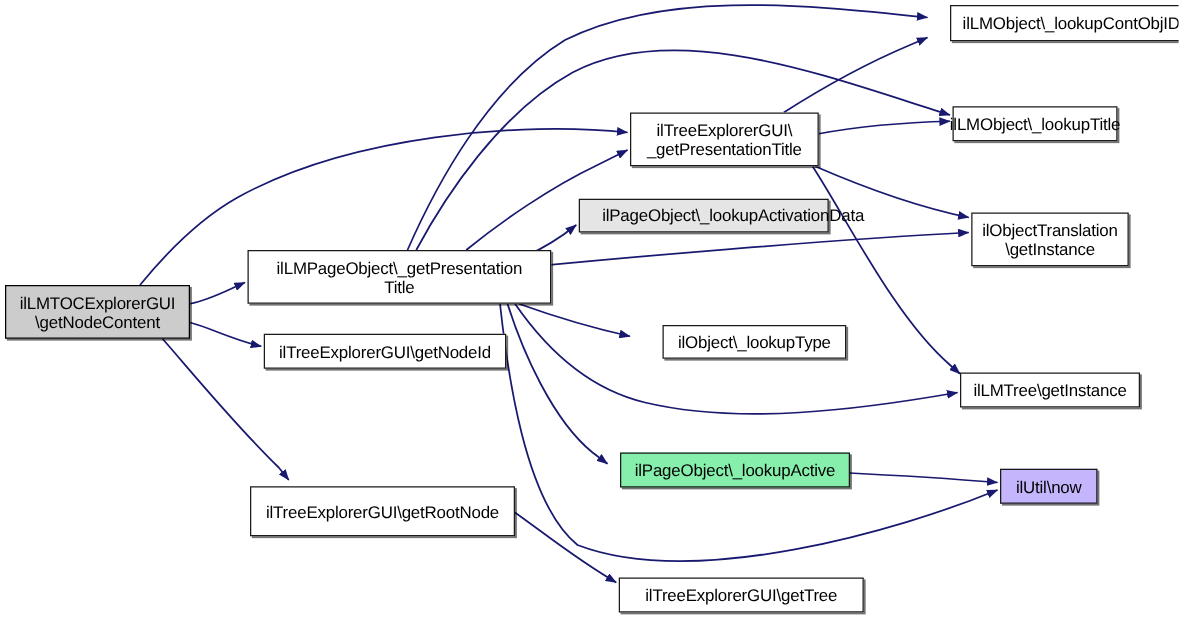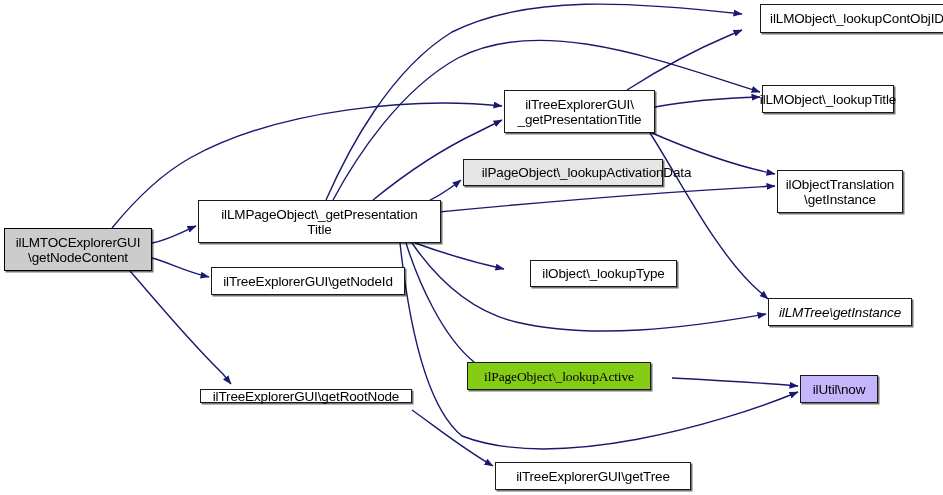--- a/index.html
+++ b/index.html
@@ -79,27 +79,27 @@
         <path d="M 672,378 C 712,380 762,383 798,386" fill="none" stroke="#191970" stroke-width="1.4" marker-end="url(#arrowhead)"></path>
         <path d="M 412,410 C 440,430 462,448 493,466" fill="none" stroke="#191970" stroke-width="1.4" marker-end="url(#arrowhead)"></path>
       </g>
   </svg>
   <div id="node-layer">
       <div class="node root" style="left: 4px; top: 228px; width: 148px; height: 43px; background: rgb(204, 204, 204);"><span class="node-label">ilLMTOCExplorerGUI
 \getNodeContent</span></div>
       <div class="node" style="left: 198px; top: 200px; width: 243px; height: 43px; background: rgb(255, 255, 255);"><span class="node-label">ilLMPageObject\_getPresentation
 Title</span></div>
       <div class="node" style="left: 211px; top: 267px; width: 194px; height: 28px; background: rgb(255, 255, 255);"><span class="node-label">ilTreeExplorerGUI\getNodeId</span></div>
-      <div class="node" style="left: 200px; top: 389px; width: 212px; height: 14px; background: rgb(255, 255, 255);"><span class="node-label">ilTreeExplorerGUI\getRootNode</span></div>
+      <div class="node" style="left: 200px; top: 389px; width: 212px; height: 40px; background: rgb(255, 255, 255);"><span class="node-label">ilTreeExplorerGUI\getRootNode</span></div>
       <div class="node" style="left: 504px; top: 90px; width: 151px; height: 43px; background: rgb(255, 255, 255);"><span class="node-label">ilTreeExplorerGUI\
 _getPresentationTitle</span></div>
       <div class="node" style="left: 463px; top: 159px; width: 200px; height: 27px; background: #e5e5e5; padding-left: 47px;"><span class="node-label">ilPageObject\_lookupActivationData</span></div>
       <div class="node" style="left: 506px; top: 260px; width: 147px; height: 27px; background: rgb(255, 255, 255); margin-left: 24px;"><span class="node-label">ilObject\_lookupType</span></div>
-      <div class="node" style="left: 467px; top: 362px; width: 184px; height: 28px; background: #84cc16; font-family: Liberation Serif, serif;"><span class="node-label">ilPageObject\_lookupActive</span></div>
+      <div class="node" style="left: 496px; top: 362px; width: 184px; height: 28px; background: #86efac;"><span class="node-label">ilPageObject\_lookupActive</span></div>
       <div class="node" style="left: 495px; top: 462px; width: 196px; height: 28px; background: rgb(255, 255, 255);"><span class="node-label">ilTreeExplorerGUI\getTree</span></div>
       <div class="node" style="left: 744px; top: 4px; width: 194px; height: 29px; background: rgb(255, 255, 255); margin-left: 16px;"><span class="node-label">ilLMObject\_lookupContObjID</span></div>
       <div class="node" style="left: 762px; top: 85px; width: 132px; height: 28px; background: rgb(255, 255, 255);"><span class="node-label">ilLMObject\_lookupTitle</span></div>
       <div class="node" style="left: 777px; top: 170px; width: 126px; height: 43px; background: rgb(255, 255, 255);"><span class="node-label">ilObjectTranslation
 \getInstance</span></div>
-      <div class="node" style="left: 768px; top: 298px; width: 144px; height: 28px; background: rgb(255, 255, 255); font-style: italic;"><span class="node-label">ilLMTree\getInstance</span></div>
+      <div class="node" style="left: 768px; top: 298px; width: 144px; height: 28px; background: rgb(255, 255, 255);"><span class="node-label">ilLMTree\getInstance</span></div>
       <div class="node" style="left: 800px; top: 375px; width: 78px; height: 28px; background: #c4b5fd;"><span class="node-label">ilUtil\now</span></div>
     </div>
 </div>
 
 </body></html>

